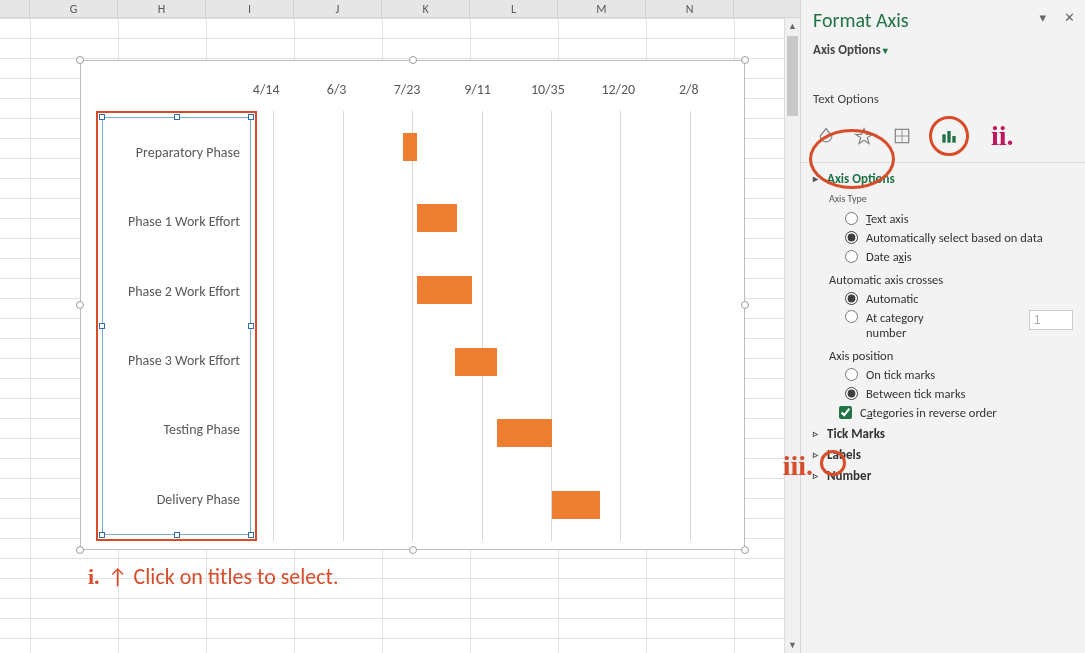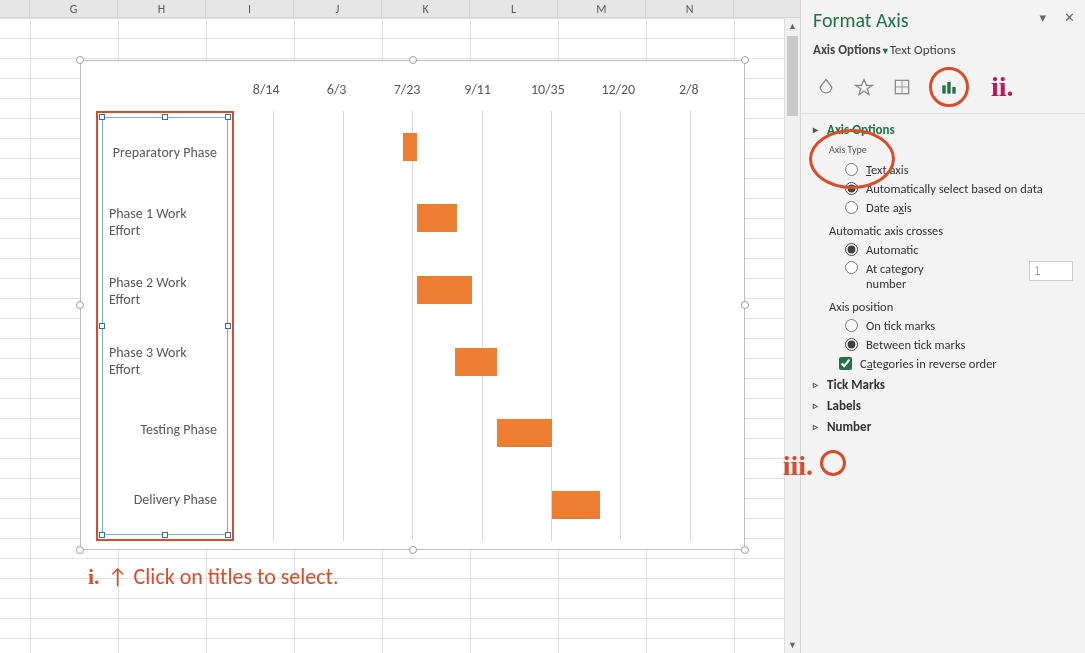--- a/index.html
+++ b/index.html
@@ -93,21 +93,21 @@
     .x-tick {
       flex: 1;
       text-align: center;
       color: #595959;
       font-size: 14px;
     }
     .y-axis-box {
       position: absolute;
       top: 30px;
       left: 5px;
-      width: 138px;
+      width: 161px;
       height: 430px;
       border: 2px solid #d84c2a;
     }
     .y-axis-inner {
       position: absolute;
       top: 4px; left: 4px; right: 4px; bottom: 4px;
       border: 1px solid #7ea9d6;
     }
     .y-axis-inner > .yh {
       position: absolute;
@@ -226,23 +226,24 @@
     .pane-top-buttons {
       position: absolute;
       top: 10px; right: 10px;
       display: flex;
       gap: 18px;
       color: #666;
     }
     .pane-top-buttons span { cursor: default; font-size: 13px; }
     .tab-row {
       display: flex;
-      gap: 2px;
+      gap: 34px;
       margin-bottom: 10px;
       font-size: 13px;
+      flex-direction: column;
     }
     .tab {
       color: #444;
     }
     .tab.active {
       font-weight: bold;
     }
     .tab .chev {
       font-size: 10px;
       color: #217346;
@@ -385,21 +386,21 @@
             <span class="handle-n"></span>
             <span class="handle-ne"></span>
           <span class="handle-w"></span>
             <span class="handle-e"></span>
           <span class="handle-sw"></span>
             <span class="handle-s"></span>
             <span class="handle-se"></span>
         </div>
         <div class="plot-area">
           <div class="x-axis">
-            <div class="x-tick">8/14</div>
+            <div class="x-tick">4/14</div>
             <div class="x-tick">6/3</div>
             <div class="x-tick">7/23</div>
             <div class="x-tick">9/11</div>
             <div class="x-tick">10/35</div>
             <div class="x-tick">12/20</div>
             <div class="x-tick">2/8</div>
           </div>
           <div class="gridlines">
             <div class="gridline" style="left: 7.1%"></div>
             <div class="gridline" style="left: 21.4%"></div>

